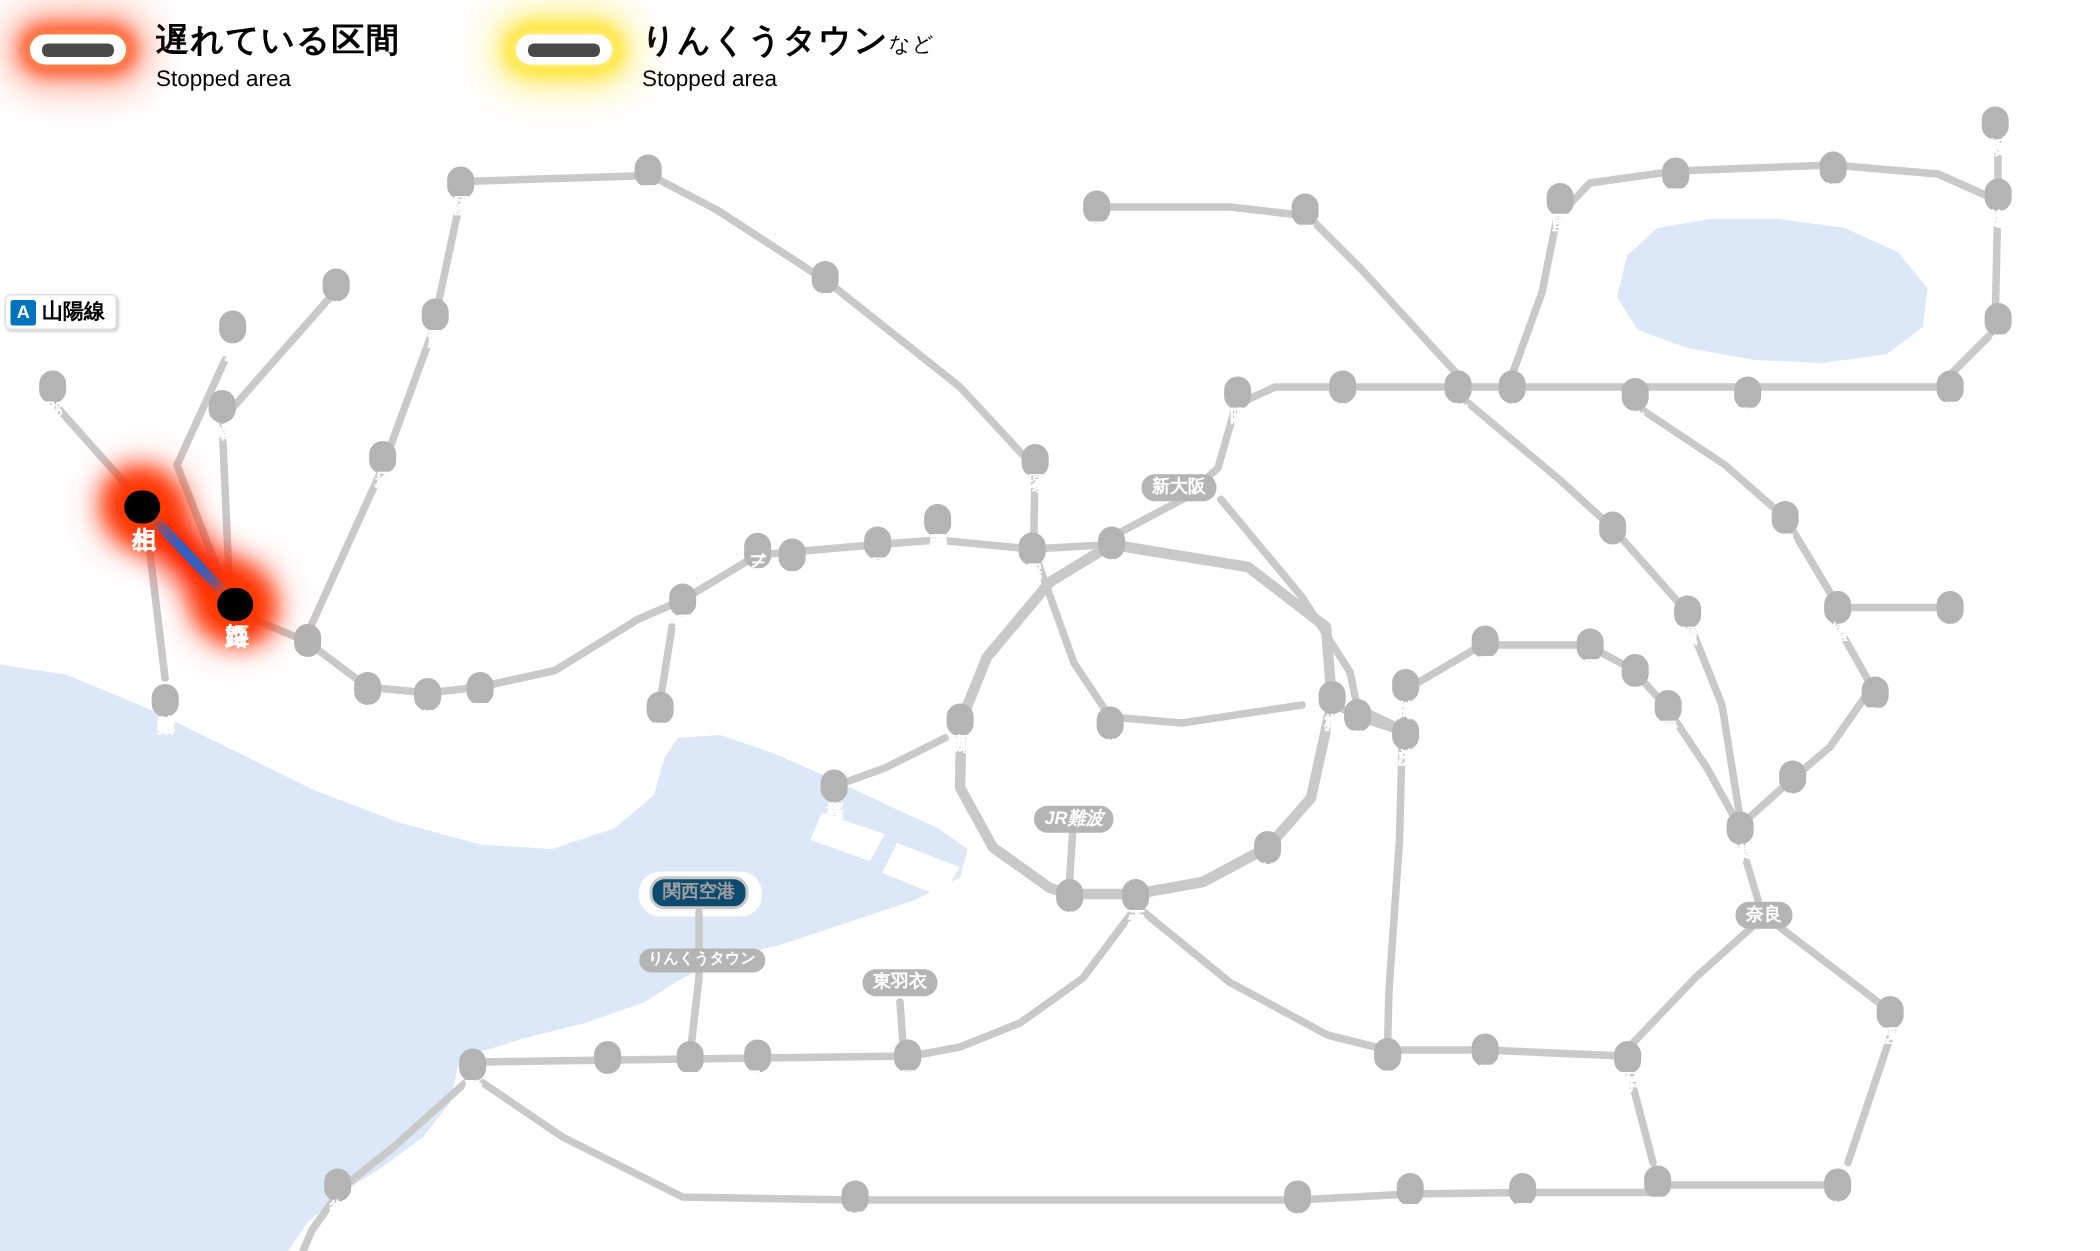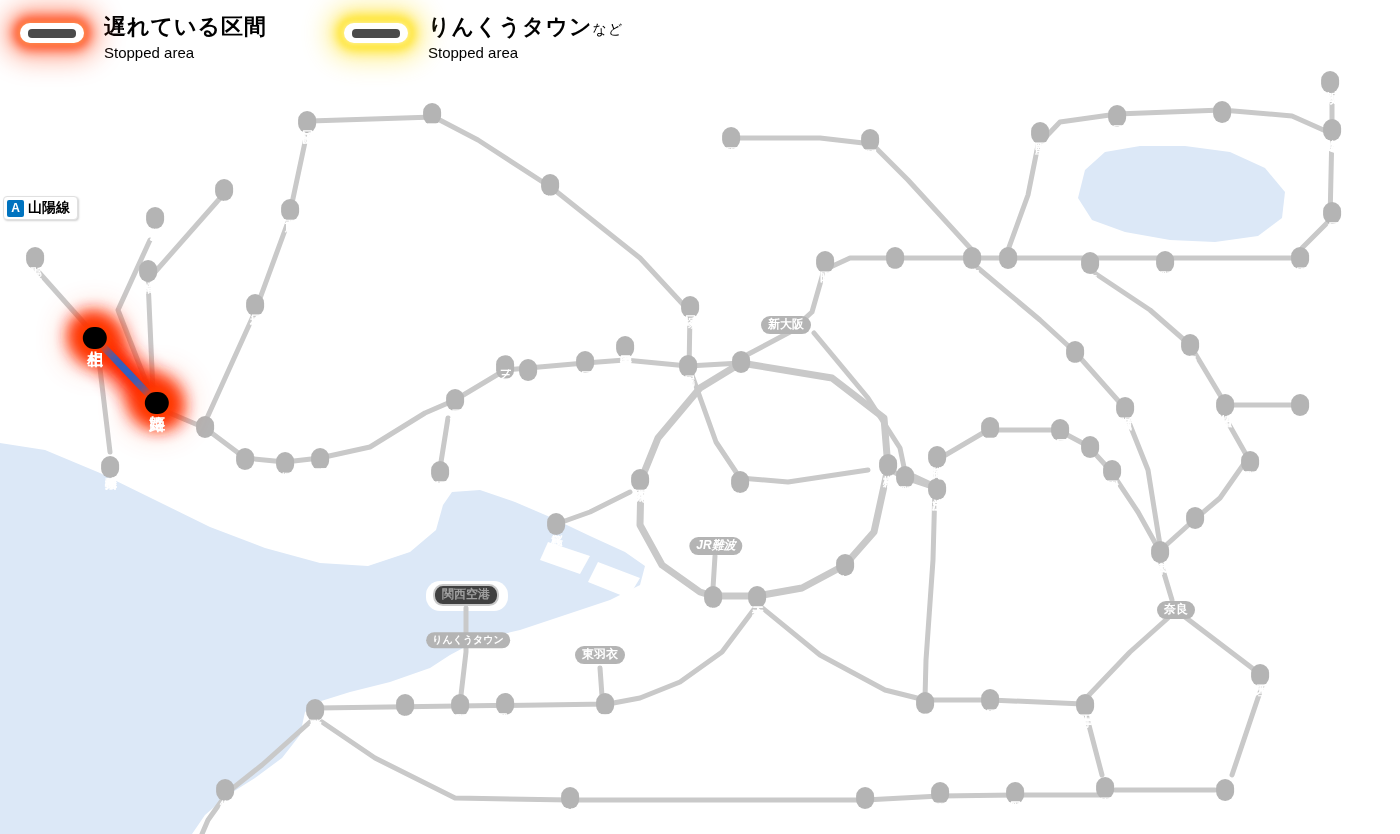--- a/index.html
+++ b/index.html
@@ -8,21 +8,21 @@
   #screen{position:relative;width:1400px;height:834px;background:#fff}
   #rail-svg{position:absolute;left:0;top:0;width:1400px;height:834px}
   #stations{position:absolute;left:0;top:0;width:1400px;height:834px;pointer-events:none}
 
   .station{position:absolute;transform:translate(-50%,-50%);background:#b4b4b4;color:#fff;
     font-weight:bold;font-size:12px;line-height:1.15;border-radius:10px;text-align:center;
     white-space:nowrap;z-index:3}
   .station.v{writing-mode:vertical-rl;text-orientation:upright;padding:5px 2px;min-height:22px}
   .station.h{padding:2px 7px}
   .station.small{font-size:10px;padding:2px 6px;border-radius:8px}
-  .station.airport{background:#404040;color:#9f9f9f;border:2px solid #c9c9c9}
+  .station.airport{background:#0c4a6e;color:#9f9f9f;border:2px solid #c9c9c9}
   .station.alert{background:#000;font-size:16px;border-radius:13px;padding:7px 3px;z-index:6;
     box-shadow:0 0 6px 3px rgba(255,60,0,.95),0 0 16px 9px rgba(255,60,0,.6),0 0 30px 18px rgba(255,70,0,.3)}
 
   .legend{position:absolute;left:0;top:0;width:100%;height:90px;z-index:10}
   .legend-item{position:absolute;top:12px;display:flex;align-items:flex-start}
   .legend-item.first{left:20px}
   .legend-item.second{left:344px}
   .glyph{position:relative;width:64px;height:20px;border-radius:10px;background:#fff;margin-top:11px;
     display:flex;align-items:center;justify-content:center;flex:0 0 auto}
   .glyph .bar{width:48px;height:9px;border-radius:4px;background:#4a4a4a}

